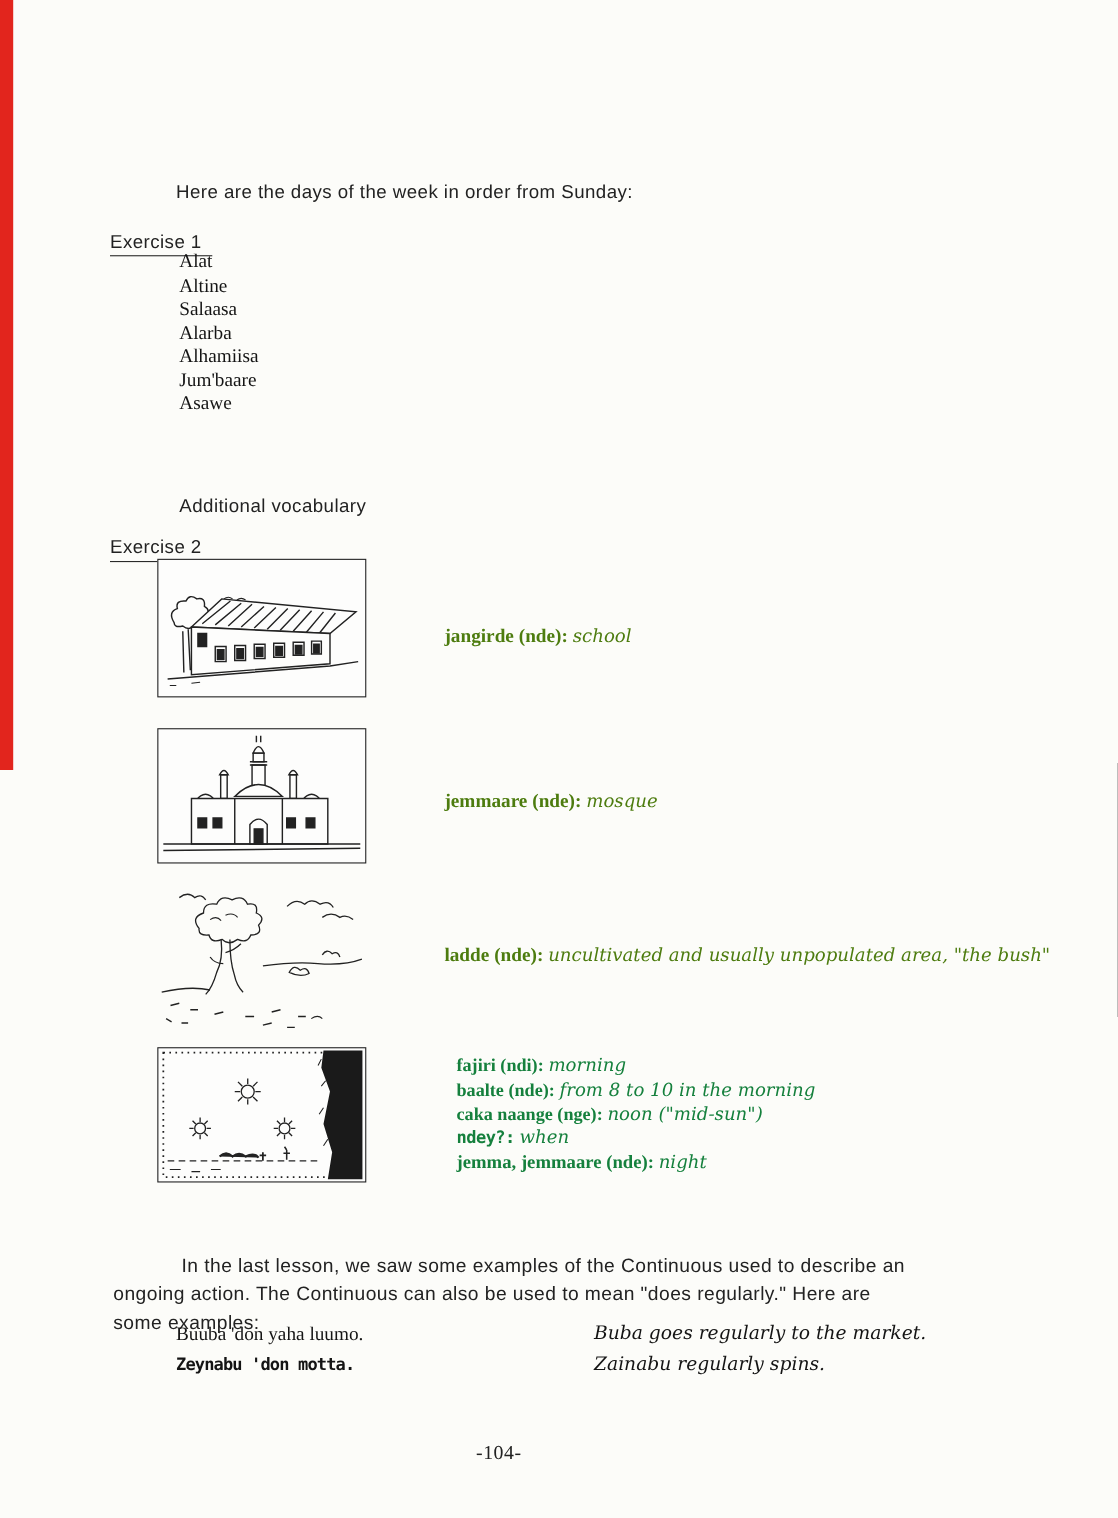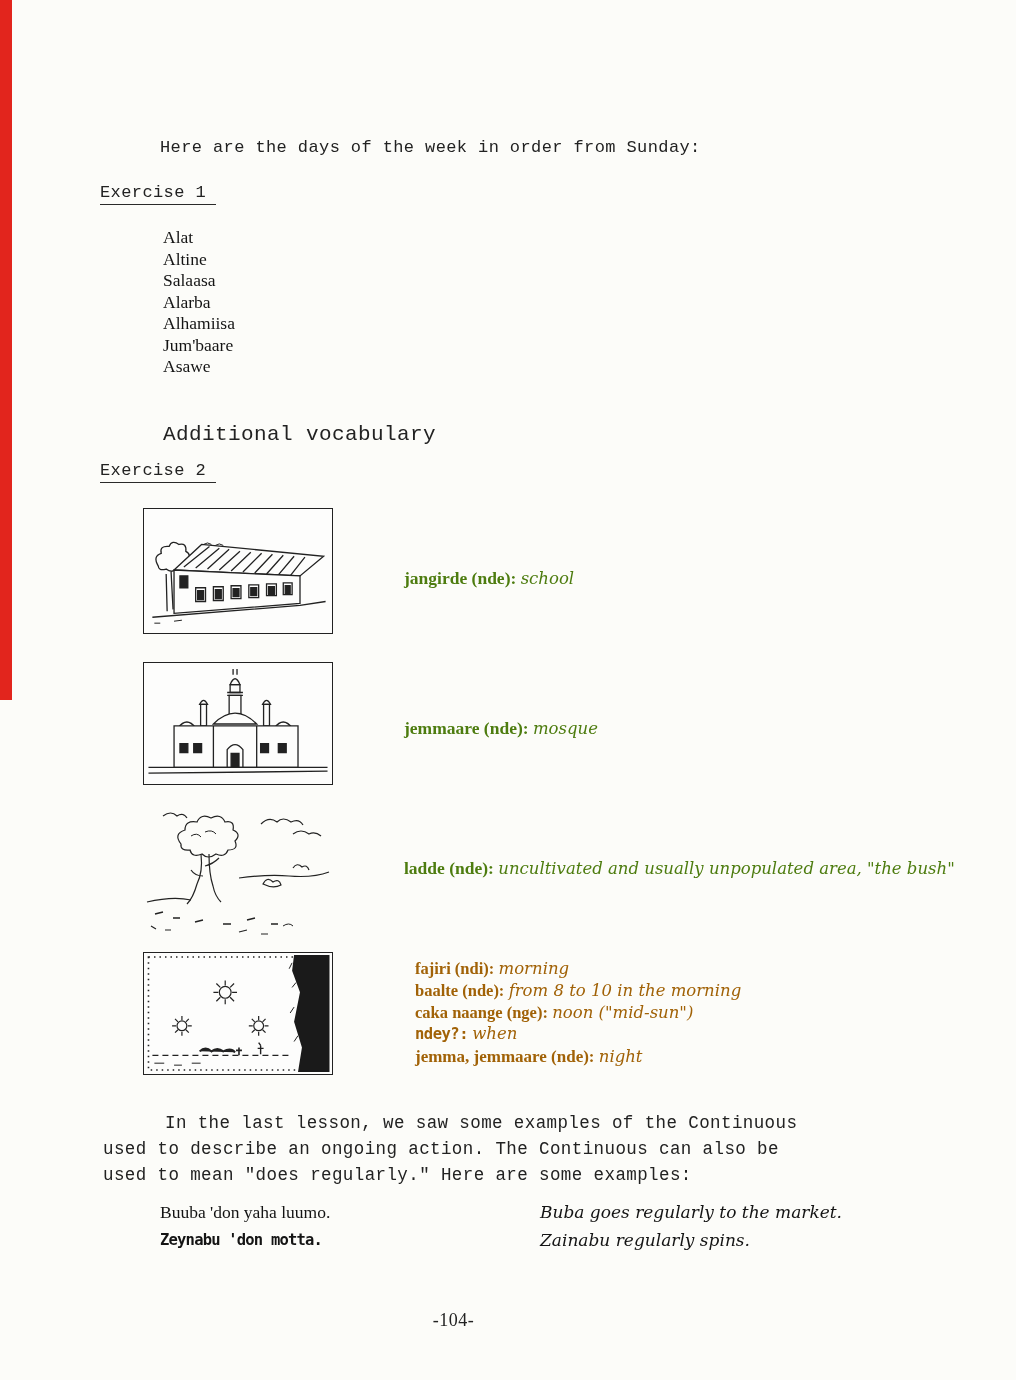--- a/index.html
+++ b/index.html
@@ -10,47 +10,47 @@
     background:#fcfcf9;
     font-family:"Liberation Serif", serif;
     color:#1b1b1b;
     overflow:hidden;
   }
   .redbar{
     position:absolute;left:0;top:0;width:12px;height:700px;
     background:#e2251d;
   }
   .abs{position:absolute;}
-  .sans{font-family:Liberation Mono, monospace;}
+  .sans{font-family:Liberation Sans, sans-serif;margin-top:27px;}
   .intro{left:160px;top:138px;font-size:17px;letter-spacing:.4px;color:#222;}
   .ex-head{
     font-size:17px;letter-spacing:.4px;color:#222;
     border-bottom:1.6px solid #2a2a2a;padding:0 10px 2px 0;
     display:inline-block;
     text-align:right;
   }
   .ex1{left:100px;top:183px;}
   .ex2{left:100px;top:461px;}
   .days{left:163px;top:227px;font-size:17.5px;line-height:21.5px;color:#141414;}
-  .addvocab{left:163px;top:423px;font-size:21px;letter-spacing:.4px;color:#222;}
+  .addvocab{left:163px;top:423px;font-size:17px;letter-spacing:.4px;color:#222;}
 
   .imgbox{
     left:143px;width:190px;
     border:1.6px solid #222;background:#fdfdfc;
     box-sizing:border-box;
   }
   .imgplain{left:143px;width:190px;box-sizing:border-box;}
   .imgbox svg,.imgplain svg{display:block;width:100%;height:100%;}
 
   .vocab-row{left:404px;width:420px;font-size:17.5px;line-height:25px;color:#4d7c0f;}
   .term{font-weight:700;}
   .trans{font-style:italic;font-family:"DejaVu Serif", serif;font-size:16.5px;}
   .hang{padding-left:145px;text-indent:-145px;}
 
-  .time-block{left:415px;top:958px;width:560px;font-size:17px;line-height:21.8px;color:#a16207;}
+  .time-block{left:415px;top:958px;width:560px;font-size:17px;line-height:21.8px;color:#15803d;}
   .time-row .term{font-size:16.5px;}
   .time-row:nth-child(4) .term{
     font-family:"DejaVu Sans Mono", monospace;font-weight:600;
     font-size:15.5px;letter-spacing:-.5px;
   }
   .time-row:nth-child(5) .term{font-size:17px;}
 
   .paragraph{
     left:103px;top:1110px;width:730px;
     font-size:17.5px;line-height:26px;letter-spacing:.4px;color:#222;

